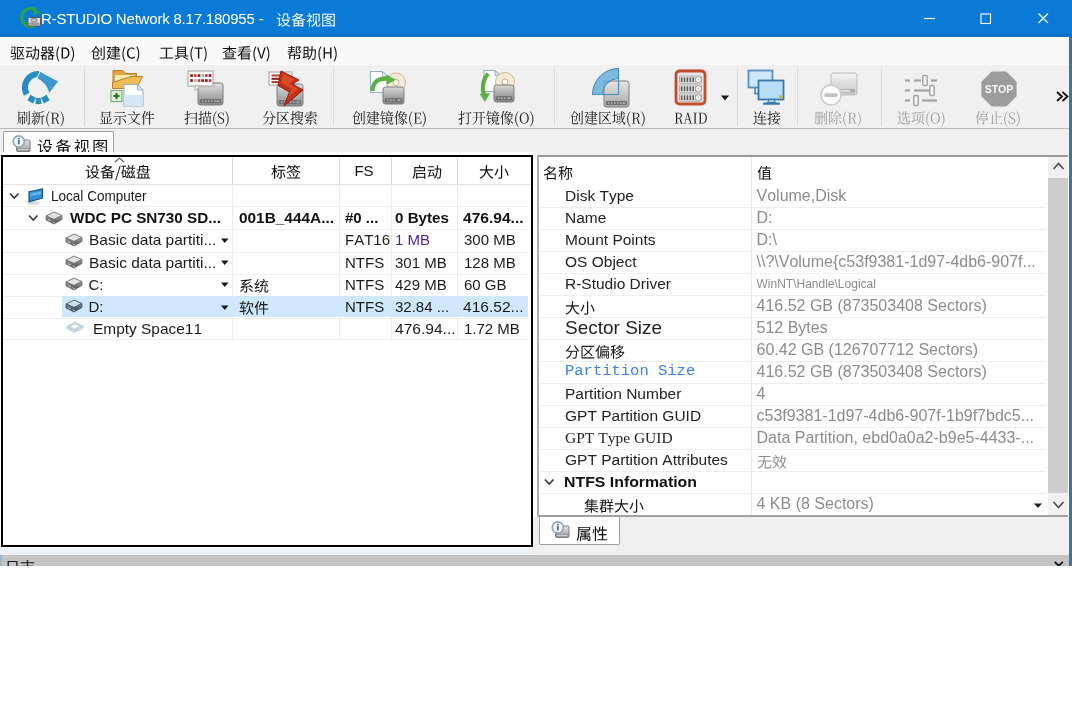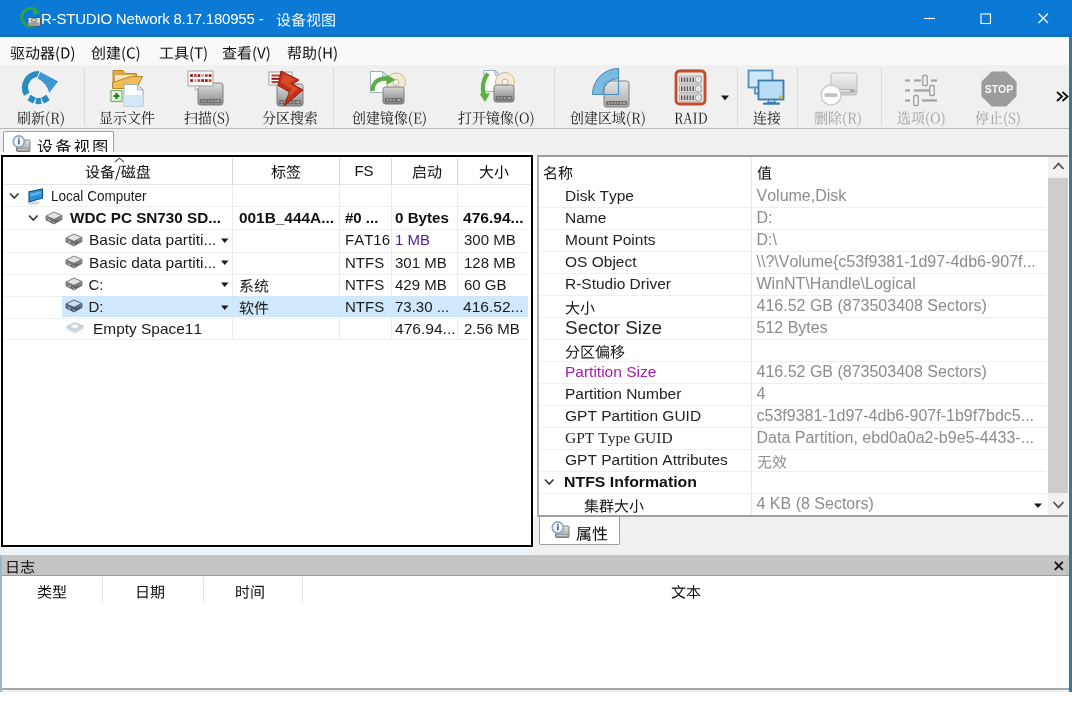--- a/index.html
+++ b/index.html
@@ -1,12 +1,12 @@
 <!DOCTYPE html>
-<html><head><meta charset="utf-8"><style>html,body{margin:0;padding:0}*{box-sizing:border-box}#w{position:relative;width:1072px;height:692px;background:#fff;overflow:hidden;font-family:"Liberation Sans",sans-serif}</style></head><body>
+<html><head><meta charset="utf-8"><style>html,body{margin:0;padding:0}*{box-sizing:border-box}#w{position:relative;width:1072px;height:566px;background:#fff;overflow:hidden;font-family:"Liberation Sans",sans-serif}</style></head><body>
 <div id="w">
 <div style="position:absolute;left:0px;top:0px;width:1072px;height:36.5px;background:#0b7ad7"></div>
 <div style="position:absolute;left:0px;top:34px;width:1072px;height:2.5px;background:#0a70c5"></div>
 <svg style="position:absolute;left:20px;top:7px" width="22" height="23">
       <path d="M16.5,3.5 A9,9 0 1 0 19.5,12.5" stroke="#2aa34d" stroke-width="3.2" fill="none"></path>
       <polygon points="13.5,0.5 20.5,5.5 13,8.5" fill="#2aa34d"></polygon>
       <rect x="8" y="10.5" width="12.5" height="8.5" rx="1.2" fill="#e2e2e2" stroke="#555"></rect>
       <rect x="9" y="15.5" width="10.5" height="2.4" fill="#9a9a9a"></rect>
       <ellipse cx="14" cy="13.2" rx="3.2" ry="1.9" fill="#c4c4c4" stroke="#6f6f6f" stroke-width="0.8"></ellipse>
     </svg>
@@ -436,36 +436,36 @@
       <path d="M3,8.6 l3,1.4 M7.5,10.7 l2.5,1.2" stroke="#d8d8d8" stroke-width="0.9"></path>
     </svg>
 <div style="position:absolute;left:88.5px;top:306.5px;font-family:'Liberation Sans',sans-serif;font-kerning:none;font-size:15px;color:#1a1a1a;letter-spacing:0px;line-height:15px;margin-top:-7.5px;white-space:pre">D:</div>
 <svg style="position:absolute;left:221px;top:304.5px;overflow:visible" width="8" height="6">
       <polygon points="0,0.5 7.5,0.5 3.75,5.0" fill="#1a1a1a"></polygon>
     </svg>
 <svg style="position:absolute;left:238.5px;top:298.1px;overflow:visible" width="30" height="21">
       <path transform="translate(0,15.6)" d="M8.9 -12.6C8.5 -10.3 7.9 -8.1 6.9 -6.7C7.2 -6.5 7.6 -6.2 7.8 -6C8.4 -6.9 8.9 -8 9.3 -9.3H13.1C12.9 -8.2 12.7 -7.1 12.5 -6.4L13.4 -6.1C13.7 -7.1 14.1 -8.7 14.4 -10.1L13.6 -10.3L13.5 -10.3H9.6C9.7 -11 9.9 -11.7 10 -12.4ZM10 -7.8V-7.2C10 -5.1 9.8 -1.9 6.5 0.4C6.8 0.6 7.2 1 7.4 1.2C9.2 -0.2 10.1 -1.8 10.6 -3.4C11.2 -1.4 12.2 0.3 13.7 1.2C13.9 0.9 14.2 0.5 14.5 0.3C12.6 -0.7 11.5 -3.1 11 -5.8C11 -6.3 11.1 -6.7 11.1 -7.1V-7.8ZM1.4 -5C1.5 -5.1 2 -5.2 2.6 -5.2H4.2V-3L0.6 -2.5L0.8 -1.4L4.2 -1.9V1.1H5.2V-2.1L7.2 -2.4L7.2 -3.5L5.2 -3.2V-5.2H7.1V-6.2H5.2V-8.4H4.2V-6.2H2.5C3 -7.2 3.5 -8.5 3.9 -9.8H7.2V-10.8H4.3C4.5 -11.3 4.6 -11.8 4.7 -12.3L3.6 -12.6C3.5 -12 3.4 -11.4 3.2 -10.8H0.8V-9.8H2.9C2.5 -8.5 2.1 -7.6 1.9 -7.2C1.6 -6.5 1.3 -6 1.1 -6C1.2 -5.7 1.3 -5.2 1.4 -5Z M19.8 -5.1V-4H24.1V1.2H25.2V-4H29.3V-5.1H25.2V-8.4H28.6V-9.5H25.2V-12.4H24.1V-9.5H22.1C22.2 -10.2 22.4 -10.9 22.6 -11.6L21.5 -11.8C21.1 -9.9 20.5 -7.9 19.6 -6.7C19.9 -6.6 20.4 -6.3 20.6 -6.1C21 -6.8 21.4 -7.6 21.7 -8.4H24.1V-5.1ZM19 -12.5C18.2 -10.3 16.9 -8 15.5 -6.6C15.7 -6.3 16 -5.7 16.1 -5.4C16.6 -6 17.1 -6.6 17.5 -7.2V1.2H18.6V-9C19.2 -10 19.7 -11.1 20.1 -12.2Z" fill="#1a1a1a"></path>
     </svg>
 <div style="position:absolute;left:345px;top:306.5px;font-family:'Liberation Sans',sans-serif;font-kerning:none;font-size:15px;color:#1a1a1a;letter-spacing:0px;line-height:15px;margin-top:-7.5px;white-space:pre">NTFS</div>
-<div style="position:absolute;left:395px;top:306.5px;font-family:'Liberation Sans',sans-serif;font-kerning:none;font-size:15px;color:#1a1a1a;letter-spacing:0px;line-height:15px;margin-top:-7.5px;white-space:pre">73.30 ...</div>
+<div style="position:absolute;left:395px;top:306.5px;font-family:'Liberation Sans',sans-serif;font-kerning:none;font-size:15px;color:#1a1a1a;letter-spacing:0px;line-height:15px;margin-top:-7.5px;white-space:pre">32.84 ...</div>
 <div style="position:absolute;left:463px;top:306.5px;transform:scaleX(1.0380);transform-origin:0 50%;font-family:'Liberation Sans',sans-serif;font-kerning:none;font-size:15px;color:#1a1a1a;letter-spacing:0px;line-height:15px;margin-top:-7.5px;white-space:pre">416.52...</div>
 <svg style="position:absolute;left:66px;top:321px;overflow:visible" width="18" height="14">
       <defs>
         <linearGradient id="dk13" x1="0" y1="0" x2="0" y2="1">
           <stop offset="0" stop-color="#e4eef4"></stop>
           <stop offset="1" stop-color="#cfdde8"></stop>
         </linearGradient>
       </defs>
       <path d="M1,5.5 L9,1.5 L17,5 L9,9.5 z" fill="#f4f9fc" stroke="#a8bfcd" stroke-width="0.9"></path>
       <path d="M3.5,5.4 L9,2.8 L14.5,5.2 L9,7.9 z" fill="#ffffff" stroke="#a8bfcd" stroke-width="0.7"></path>
       <path d="M1,5.5 L1,7.5 L9,11.5 L17,7 L17,5 L9,9.5 z" fill="#e9f2f7" stroke="#a8bfcd" stroke-width="0.9"></path>
     </svg>
 <div style="position:absolute;left:93px;top:328px;transform:scaleX(1.0293);transform-origin:0 50%;font-family:'Liberation Sans',sans-serif;font-kerning:none;font-size:15px;color:#1a1a1a;letter-spacing:0px;line-height:15px;margin-top:-7.5px;white-space:pre">Empty Space11</div>
 <div style="position:absolute;left:395px;top:328px;transform:scaleX(1.0380);transform-origin:0 50%;font-family:'Liberation Sans',sans-serif;font-kerning:none;font-size:15px;color:#1a1a1a;letter-spacing:0px;line-height:15px;margin-top:-7.5px;white-space:pre">476.94...</div>
-<div style="position:absolute;left:464px;top:328px;font-family:'Liberation Sans',sans-serif;font-kerning:none;font-size:15px;color:#1a1a1a;letter-spacing:0px;line-height:15px;margin-top:-7.5px;white-space:pre">2.56 MB</div>
+<div style="position:absolute;left:464px;top:328px;font-family:'Liberation Sans',sans-serif;font-kerning:none;font-size:15px;color:#1a1a1a;letter-spacing:0px;line-height:15px;margin-top:-7.5px;white-space:pre">1.72 MB</div>
 <div style="position:absolute;left:537px;top:155px;width:531px;height:362px;background:#fff;border-top:2px solid #9a9a9a;border-left:2px solid #b0b0b0;border-bottom:2px solid #a0a0a0"></div>
 <div style="position:absolute;left:751px;top:157px;width:1px;height:358px;background:#e8e8e8"></div>
 <div style="position:absolute;left:539px;top:207px;width:507px;height:1px;background:#efefef"></div>
 <div style="position:absolute;left:539px;top:229px;width:507px;height:1px;background:#efefef"></div>
 <div style="position:absolute;left:539px;top:251px;width:507px;height:1px;background:#efefef"></div>
 <div style="position:absolute;left:539px;top:273px;width:507px;height:1px;background:#efefef"></div>
 <div style="position:absolute;left:539px;top:295px;width:507px;height:1px;background:#efefef"></div>
 <div style="position:absolute;left:539px;top:317px;width:507px;height:1px;background:#efefef"></div>
 <div style="position:absolute;left:539px;top:339px;width:507px;height:1px;background:#efefef"></div>
 <div style="position:absolute;left:539px;top:361px;width:507px;height:1px;background:#efefef"></div>
@@ -483,31 +483,32 @@
     </svg>
 <div style="position:absolute;left:565px;top:196px;font-family:'Liberation Sans',sans-serif;font-kerning:none;font-size:15.5px;color:#222222;letter-spacing:0px;line-height:15.5px;margin-top:-7.8px;white-space:pre">Disk Type</div>
 <div style="position:absolute;left:756.5px;top:196px;font-family:'Liberation Sans',sans-serif;font-kerning:none;font-size:16px;color:#8c8c8c;letter-spacing:0px;line-height:16px;margin-top:-8.0px;white-space:pre">Volume,Disk</div>
 <div style="position:absolute;left:565px;top:218px;font-family:'Liberation Sans',sans-serif;font-kerning:none;font-size:15.5px;color:#222222;letter-spacing:0px;line-height:15.5px;margin-top:-7.8px;white-space:pre">Name</div>
 <div style="position:absolute;left:756.5px;top:218px;font-family:'Liberation Sans',sans-serif;font-kerning:none;font-size:16px;color:#8c8c8c;letter-spacing:0px;line-height:16px;margin-top:-8.0px;white-space:pre">D:</div>
 <div style="position:absolute;left:565px;top:240px;font-family:'Liberation Sans',sans-serif;font-kerning:none;font-size:15.5px;color:#222222;letter-spacing:0px;line-height:15.5px;margin-top:-7.8px;white-space:pre">Mount Points</div>
 <div style="position:absolute;left:756.5px;top:240px;font-family:'Liberation Sans',sans-serif;font-kerning:none;font-size:16px;color:#8c8c8c;letter-spacing:0px;line-height:16px;margin-top:-8.0px;white-space:pre">D:\</div>
 <div style="position:absolute;left:565px;top:262px;font-family:'Liberation Sans',sans-serif;font-kerning:none;font-size:15.5px;color:#222222;letter-spacing:0px;line-height:15.5px;margin-top:-7.8px;white-space:pre">OS Object</div>
 <div style="position:absolute;left:756.5px;top:262px;font-family:'Liberation Sans',sans-serif;font-kerning:none;font-size:16px;color:#8c8c8c;letter-spacing:0px;line-height:16px;margin-top:-8.0px;white-space:pre">\\?\Volume{c53f9381-1d97-4db6-907f...</div>
 <div style="position:absolute;left:565px;top:284px;font-family:'Liberation Sans',sans-serif;font-kerning:none;font-size:15.5px;color:#222222;letter-spacing:0px;line-height:15.5px;margin-top:-7.8px;white-space:pre">R-Studio Driver</div>
-<div style="position:absolute;left:756.5px;top:284px;font-family:'Liberation Sans',sans-serif;font-kerning:none;font-size:16px;color:#8c8c8c;letter-spacing:0px;line-height:16px;margin-top:-8.0px;white-space:pre">WinNT\Handle\Logical</div>
+<div style="position:absolute;left:756.5px;top:284px;font-family:'Liberation Sans',sans-serif;font-kerning:none;font-size:12px;color:#8c8c8c;letter-spacing:0px;line-height:16px;margin-top:-8.0px;white-space:pre">WinNT\Handle\Logical</div>
 <svg style="position:absolute;left:565.0px;top:297.6px;overflow:visible" width="30" height="21">
       <path transform="translate(0,15.6)" d="M6.9 -12.6C6.9 -11.4 6.9 -9.9 6.7 -8.3H0.9V-7.1H6.5C5.9 -4.3 4.4 -1.4 0.6 0.2C1 0.5 1.3 0.9 1.5 1.2C5.2 -0.5 6.8 -3.4 7.5 -6.3C8.7 -2.9 10.6 -0.2 13.5 1.2C13.7 0.8 14.1 0.4 14.4 0.1C11.5 -1.1 9.5 -3.8 8.4 -7.1H14.1V-8.3H7.9C8.1 -9.9 8.1 -11.4 8.1 -12.6Z M22 -12.4V-0.4C22 -0.1 21.8 0 21.5 0C21.2 0.1 20.1 0.1 19.1 0C19.2 0.3 19.4 0.9 19.5 1.2C20.9 1.2 21.9 1.2 22.4 1C22.9 0.8 23.2 0.5 23.2 -0.4V-12.4ZM25.6 -8.6C26.9 -6.4 28.1 -3.6 28.4 -1.8L29.6 -2.3C29.2 -4.1 28 -6.9 26.7 -9ZM18 -8.9C17.7 -6.9 16.8 -4.3 15.5 -2.7C15.8 -2.5 16.3 -2.3 16.5 -2.1C17.9 -3.7 18.8 -6.5 19.3 -8.7Z" fill="#1a1a1a"></path>
     </svg>
 <div style="position:absolute;left:756.5px;top:306px;font-family:'Liberation Sans',sans-serif;font-kerning:none;font-size:16px;color:#8c8c8c;letter-spacing:0px;line-height:16px;margin-top:-8.0px;white-space:pre">416.52 GB (873503408 Sectors)</div>
 <div style="position:absolute;left:565px;top:328px;font-family:'Liberation Sans',sans-serif;font-kerning:none;font-size:19px;color:#222222;letter-spacing:0px;line-height:15.5px;margin-top:-7.8px;white-space:pre">Sector Size</div>
 <div style="position:absolute;left:756.5px;top:328px;font-family:'Liberation Sans',sans-serif;font-kerning:none;font-size:16px;color:#8c8c8c;letter-spacing:0px;line-height:16px;margin-top:-8.0px;white-space:pre">512 Bytes</div>
 <svg style="position:absolute;left:565.0px;top:341.6px;overflow:visible" width="60" height="21">
       <path transform="translate(0,15.6)" d="M10.1 -12.3 9.1 -11.9C10.1 -9.7 11.9 -7.2 13.5 -5.9C13.7 -6.2 14.1 -6.6 14.4 -6.8C12.9 -8 11 -10.3 10.1 -12.3ZM4.9 -12.3C4 -10 2.5 -7.9 0.7 -6.6C0.9 -6.4 1.4 -6 1.6 -5.8C2 -6.1 2.4 -6.5 2.8 -6.9V-5.8H5.7C5.4 -3.3 4.5 -0.9 1 0.3C1.2 0.5 1.5 1 1.7 1.2C5.5 -0.1 6.5 -2.9 6.9 -5.8H11C10.8 -2.1 10.6 -0.6 10.2 -0.2C10 -0.1 9.9 -0 9.6 -0C9.2 -0 8.3 -0 7.3 -0.1C7.5 0.2 7.6 0.7 7.7 1C8.6 1.1 9.5 1.1 10 1C10.6 1 10.9 0.9 11.2 0.5C11.7 -0.1 11.9 -1.8 12.2 -6.4C12.2 -6.5 12.2 -6.9 12.2 -6.9H2.9C4.2 -8.3 5.3 -10 6.1 -12Z M28.9 -11.8H16.5V0.8H29.3V-0.3H17.6V-10.7H28.9ZM18.9 -8.8C20.1 -7.8 21.4 -6.7 22.6 -5.5C21.3 -4.2 19.9 -3.1 18.4 -2.2C18.7 -2 19.1 -1.6 19.3 -1.4C20.7 -2.3 22.1 -3.5 23.4 -4.8C24.7 -3.5 25.8 -2.3 26.6 -1.4L27.5 -2.2C26.7 -3.1 25.5 -4.4 24.1 -5.6C25.2 -6.8 26.2 -8.2 27 -9.6L26 -10C25.2 -8.7 24.3 -7.5 23.3 -6.3C22.1 -7.4 20.8 -8.5 19.7 -9.4Z M35.4 -11V-7.9C35.4 -5.6 35.3 -2.1 34.2 0.4C34.5 0.5 34.9 0.9 35.1 1.1C36.1 -1.4 36.4 -4.9 36.4 -7.3H43.7V-11H40.3C40.1 -11.5 39.8 -12.1 39.5 -12.6L38.5 -12.4C38.7 -12 39 -11.4 39.1 -11ZM34.2 -12.5C33.4 -10.3 31.9 -8 30.4 -6.6C30.6 -6.3 31 -5.7 31.1 -5.5C31.6 -6 32.1 -6.6 32.6 -7.3V1.2H33.7V-8.9C34.3 -10 34.8 -11.1 35.2 -12.2ZM36.4 -10H42.6V-8.3H36.4ZM43 -5.4V-3.1H41.7V-5.4ZM36.6 -6.3V1.1H37.5V-2.2H38.8V0.7H39.5V-2.2H40.9V0.7H41.7V-2.2H43V0C43 0.2 43 0.2 42.9 0.2C42.7 0.2 42.3 0.2 41.9 0.2C42 0.5 42.1 0.9 42.2 1.1C42.9 1.1 43.3 1.1 43.6 0.9C43.9 0.8 43.9 0.5 43.9 0V-6.3ZM37.5 -3.1V-5.4H38.8V-3.1ZM39.5 -5.4H40.9V-3.1H39.5Z M50.1 -12.5C49.1 -12 47.4 -11.6 45.9 -11.3C46 -11 46.1 -10.7 46.2 -10.4C46.8 -10.5 47.4 -10.6 48 -10.7V-8.3H45.7V-7.2H47.8C47.2 -5.5 46.3 -3.6 45.5 -2.5C45.7 -2.2 45.9 -1.8 46.1 -1.5C46.8 -2.4 47.4 -3.9 48 -5.5V1.2H49V-5.7C49.5 -5 50 -4.2 50.2 -3.7L50.9 -4.6C50.6 -5 49.4 -6.5 49 -6.9V-7.2H50.9V-8.3H49V-11C49.7 -11.2 50.3 -11.4 50.8 -11.6ZM52.7 -8.8C53.2 -8.5 53.7 -8.1 54.1 -7.7C53.1 -7.2 51.9 -6.8 50.7 -6.5C50.9 -6.3 51.2 -5.9 51.3 -5.6C54.3 -6.4 57.2 -8 58.5 -10.8L57.8 -11.2L57.6 -11.2H54.8C55.1 -11.6 55.5 -12 55.7 -12.4L54.6 -12.6C53.9 -11.5 52.6 -10.2 50.7 -9.3C50.9 -9.2 51.3 -8.8 51.5 -8.5C52.4 -9 53.2 -9.6 53.8 -10.2H57C56.5 -9.5 55.8 -8.8 55 -8.3C54.6 -8.7 54 -9.1 53.5 -9.4ZM53.4 -2.9C54 -2.5 54.6 -2 55.1 -1.5C53.7 -0.6 52.1 0 50.4 0.3C50.6 0.6 50.9 1 51 1.3C54.7 0.4 58 -1.5 59.4 -5.5L58.6 -5.8L58.4 -5.8H55.8C56.1 -6.1 56.4 -6.5 56.6 -6.9L55.5 -7.2C54.7 -5.8 53.2 -4.3 50.9 -3.2C51.2 -3.1 51.5 -2.7 51.6 -2.4C53 -3.1 54.1 -3.9 55 -4.8H57.9C57.4 -3.8 56.8 -2.9 55.9 -2.2C55.5 -2.6 54.8 -3.1 54.2 -3.5Z" fill="#1a1a1a"></path>
     </svg>
-<div style="position:absolute;left:565px;top:372px;font-family:Liberation Sans, sans-serif;font-kerning:none;font-size:15.5px;color:#a21caf;letter-spacing:0px;line-height:15.5px;margin-top:-7.8px;white-space:pre">Partition Size</div>
+<div style="position:absolute;left:756.5px;top:350px;font-family:'Liberation Sans',sans-serif;font-kerning:none;font-size:16px;color:#8c8c8c;letter-spacing:0px;line-height:16px;margin-top:-8.0px;white-space:pre">60.42 GB (126707712 Sectors)</div>
+<div style="position:absolute;left:565px;top:372px;font-family:Liberation Mono, monospace;font-kerning:none;font-size:15.5px;color:#3b82f6;letter-spacing:0px;line-height:15.5px;margin-top:-7.8px;white-space:pre">Partition Size</div>
 <div style="position:absolute;left:756.5px;top:372px;font-family:'Liberation Sans',sans-serif;font-kerning:none;font-size:16px;color:#8c8c8c;letter-spacing:0px;line-height:16px;margin-top:-8.0px;white-space:pre">416.52 GB (873503408 Sectors)</div>
 <div style="position:absolute;left:565px;top:394px;font-family:'Liberation Sans',sans-serif;font-kerning:none;font-size:15.5px;color:#222222;letter-spacing:0px;line-height:15.5px;margin-top:-7.8px;white-space:pre">Partition Number</div>
 <div style="position:absolute;left:756.5px;top:394px;font-family:'Liberation Sans',sans-serif;font-kerning:none;font-size:16px;color:#8c8c8c;letter-spacing:0px;line-height:16px;margin-top:-8.0px;white-space:pre">4</div>
 <div style="position:absolute;left:565px;top:416px;font-family:'Liberation Sans',sans-serif;font-kerning:none;font-size:15.5px;color:#222222;letter-spacing:0px;line-height:15.5px;margin-top:-7.8px;white-space:pre">GPT Partition GUID</div>
 <div style="position:absolute;left:756.5px;top:416px;font-family:'Liberation Sans',sans-serif;font-kerning:none;font-size:16px;color:#8c8c8c;letter-spacing:0px;line-height:16px;margin-top:-8.0px;white-space:pre">c53f9381-1d97-4db6-907f-1b9f7bdc5...</div>
 <div style="position:absolute;left:565px;top:438px;font-family:Liberation Serif, serif;font-kerning:none;font-size:15.5px;color:#222222;letter-spacing:0px;line-height:15.5px;margin-top:-7.8px;white-space:pre">GPT Type GUID</div>
 <div style="position:absolute;left:756.5px;top:438px;font-family:'Liberation Sans',sans-serif;font-kerning:none;font-size:16px;color:#8c8c8c;letter-spacing:0px;line-height:16px;margin-top:-8.0px;white-space:pre">Data Partition, ebd0a0a2-b9e5-4433-...</div>
 <div style="position:absolute;left:565px;top:460px;font-family:'Liberation Sans',sans-serif;font-kerning:none;font-size:15.5px;color:#222222;letter-spacing:0px;line-height:15.5px;margin-top:-7.8px;white-space:pre">GPT Partition Attributes</div>
 <svg style="position:absolute;left:756.5px;top:451.6px;overflow:visible" width="30" height="21">
       <path transform="translate(0,15.6)" d="M1.7 -11.6V-10.5H6.7C6.6 -9.4 6.6 -8.3 6.4 -7.2H0.8V-6.1H6.2C5.6 -3.5 4.1 -1.1 0.6 0.3C0.9 0.5 1.2 0.9 1.3 1.2C5.2 -0.3 6.7 -3.1 7.3 -6.1H7.7V-0.9C7.7 0.5 8.1 0.9 9.6 0.9C10 0.9 12.1 0.9 12.4 0.9C13.9 0.9 14.2 0.2 14.4 -2.2C14.1 -2.2 13.6 -2.4 13.3 -2.7C13.2 -0.6 13.1 -0.3 12.4 -0.3C11.9 -0.3 10.1 -0.3 9.8 -0.3C9 -0.3 8.8 -0.4 8.8 -0.9V-6.1H14.3V-7.2H7.5C7.7 -8.3 7.8 -9.4 7.8 -10.5H13.4V-11.6Z M17.5 -9C17.1 -7.8 16.3 -6.6 15.5 -5.8C15.8 -5.6 16.2 -5.2 16.3 -5.1C17.1 -6 18 -7.4 18.5 -8.7ZM20 -8.6C20.7 -7.8 21.4 -6.7 21.7 -5.9L22.6 -6.5C22.3 -7.2 21.5 -8.3 20.9 -9ZM18 -12.2C18.4 -11.7 18.9 -10.9 19.1 -10.4H15.9V-9.4H22.7V-10.4H19.3L20.1 -10.8C19.9 -11.3 19.4 -12.1 18.9 -12.6ZM17.1 -5.4C17.7 -4.8 18.3 -4.1 18.9 -3.4C18 -2 16.9 -0.8 15.6 0C15.8 0.2 16.2 0.6 16.4 0.8C17.6 -0 18.7 -1.2 19.6 -2.6C20.2 -1.8 20.8 -1 21.1 -0.3L22 -1.1C21.6 -1.8 20.9 -2.7 20.2 -3.6C20.6 -4.4 20.9 -5.4 21.2 -6.4L20.2 -6.6C20 -5.8 19.7 -5.1 19.4 -4.5C18.9 -5 18.4 -5.5 17.9 -6ZM24.9 -8.8H27.4C27.1 -6.8 26.6 -5.1 25.9 -3.7C25.3 -4.9 24.8 -6.3 24.5 -7.8ZM24.7 -12.6C24.2 -9.9 23.5 -7.4 22.3 -5.7C22.5 -5.5 22.9 -5.1 23 -4.9C23.3 -5.3 23.6 -5.8 23.9 -6.3C24.2 -5 24.7 -3.7 25.3 -2.6C24.4 -1.3 23.2 -0.3 21.6 0.4C21.8 0.6 22.2 1 22.4 1.2C23.8 0.5 25 -0.4 25.8 -1.6C26.6 -0.4 27.6 0.5 28.7 1.2C28.9 0.9 29.2 0.5 29.5 0.3C28.3 -0.3 27.3 -1.3 26.5 -2.6C27.5 -4.3 28.1 -6.3 28.5 -8.8H29.3V-9.9H25.2C25.4 -10.7 25.6 -11.6 25.7 -12.4Z" fill="#8c8c8c"></path>

